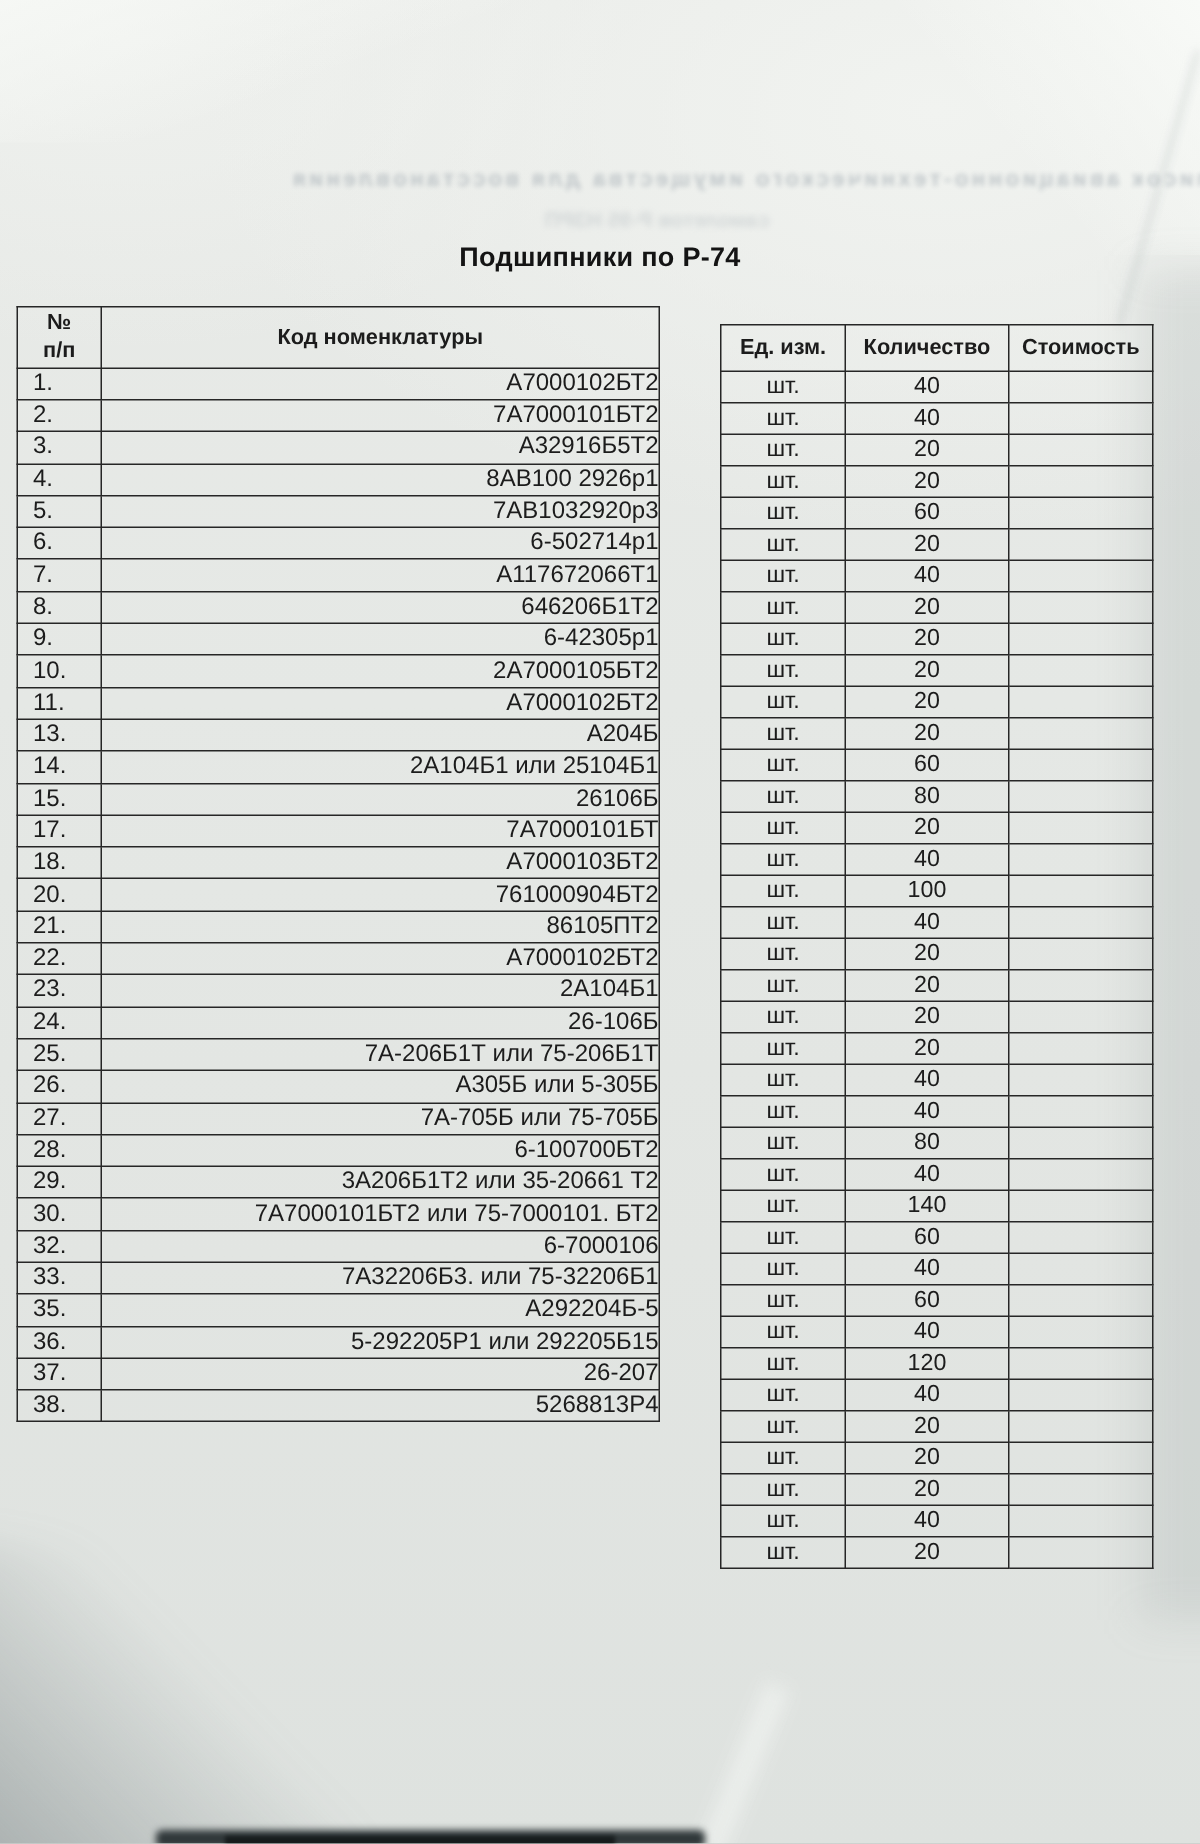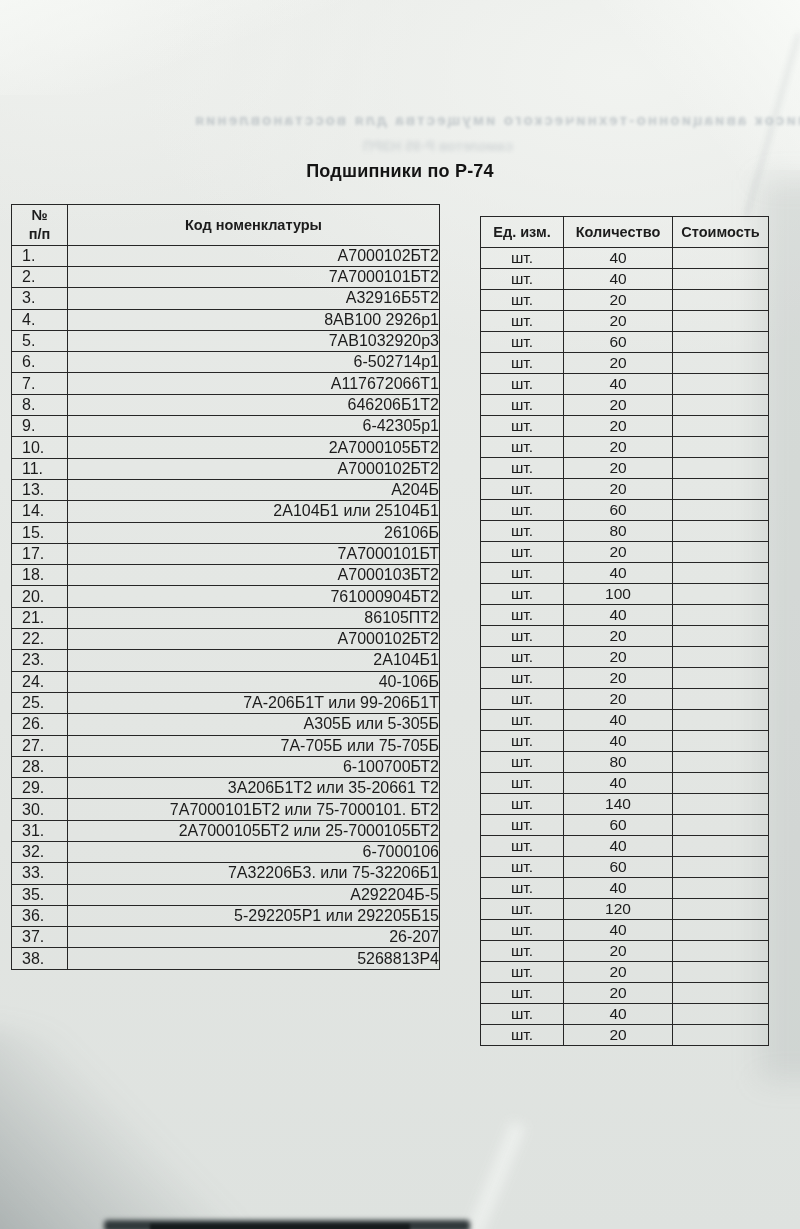--- a/index.html
+++ b/index.html
@@ -171,49 +171,45 @@
           <tr>
             <td class="c-num">22.</td>
             <td class="c-code">А7000102БТ2</td>
           </tr>
           <tr>
             <td class="c-num">23.</td>
             <td class="c-code">2А104Б1</td>
           </tr>
           <tr>
             <td class="c-num">24.</td>
-            <td class="c-code">40-106Б</td>
+            <td class="c-code">26-106Б</td>
           </tr>
           <tr>
             <td class="c-num">25.</td>
-            <td class="c-code">7А-206Б1Т или 99-206Б1Т</td>
+            <td class="c-code">7А-206Б1Т или 75-206Б1Т</td>
           </tr>
           <tr>
             <td class="c-num">26.</td>
             <td class="c-code">А305Б или 5-305Б</td>
           </tr>
           <tr>
             <td class="c-num">27.</td>
             <td class="c-code">7А-705Б или 75-705Б</td>
           </tr>
           <tr>
             <td class="c-num">28.</td>
             <td class="c-code">6-100700БТ2</td>
           </tr>
           <tr>
             <td class="c-num">29.</td>
             <td class="c-code">3А206Б1Т2 или 35-20661 Т2</td>
           </tr>
           <tr>
             <td class="c-num">30.</td>
             <td class="c-code">7А7000101БТ2  или 75-7000101.  БТ2</td>
-          </tr>
-          <tr>
-            <td class="c-num">31.</td>
-            <td class="c-code">2А7000105БТ2 или 25-7000105БТ2</td>
           </tr>
           <tr>
             <td class="c-num">32.</td>
             <td class="c-code">6-7000106</td>
           </tr>
           <tr>
             <td class="c-num">33.</td>
             <td class="c-code">7А32206Б3. или 75-32206Б1</td>
           </tr>
           <tr>

